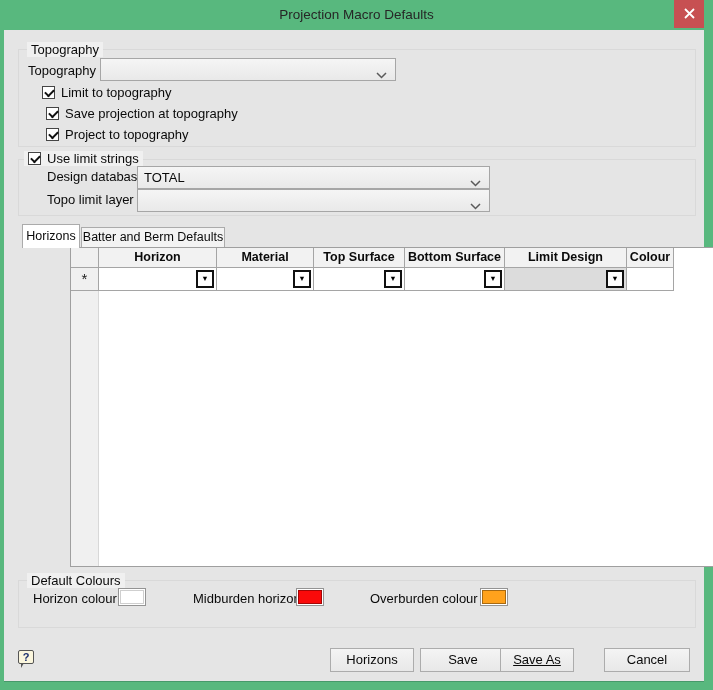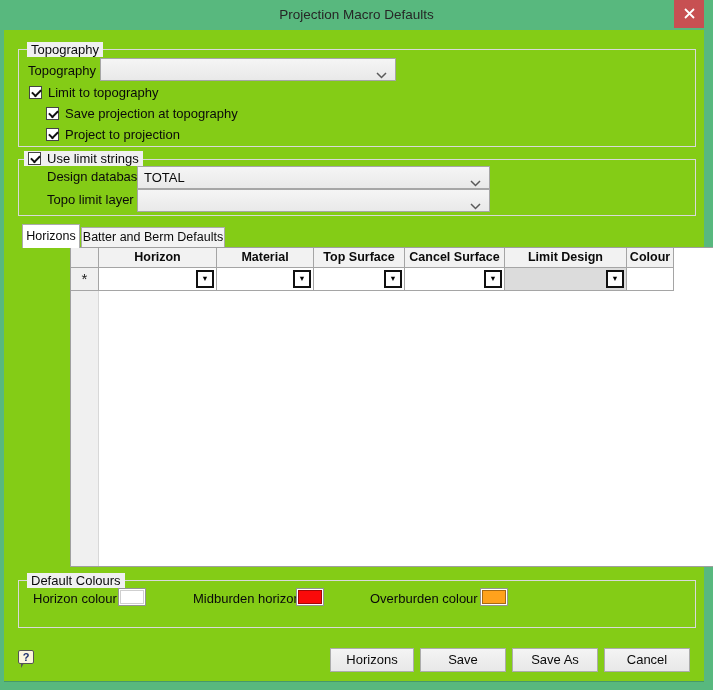--- a/index.html
+++ b/index.html
@@ -78,45 +78,45 @@
     <span class="title">Projection Macro Defaults</span>
     <div class="close-btn" style="background: rgb(199, 80, 82);">
       <span>
         <svg width="11" height="11" viewBox="0 0 11 11">
             <path d="M1 1 L10 10 M10 1 L1 10" stroke="#ffffff" stroke-width="1.8"></path>
           </svg>
       </span>
     </div>
   </div>
 
-  <div class="dlg-body" style="background: #84cc16;">
+  <div class="dlg-body" style="background: #e5e5e5;">
 
     <div class="group" style="left:14px; top:19px; width:678px; height:98px;">
       <span class="group-label">Topography</span>
     </div>
     <span class="abs lbl" style="left:24px; top:33px;">Topography</span>
     <div class="combo" style="left:96px; top:28px; width:296px;">
       <span class="combo-value"></span>
       <span class="chev">
         <svg width="11" height="7" viewBox="0 0 11 7">
             <polyline points="1,1 5.5,5.5 10,1" fill="none" stroke="#5a5a5a" stroke-width="1.5"></polyline>
           </svg>
       </span>
     </div>
-    <div class="cb-row" style="left:25px; top:55px;">
+    <div class="cb-row" style="left:38px; top:55px;">
       <span class="cb checked"></span>
       <span class="lbl">Limit to topography</span>
     </div>
     <div class="cb-row" style="left:42px; top:76px;">
       <span class="cb checked"></span>
       <span class="lbl">Save projection at topography</span>
     </div>
     <div class="cb-row" style="left:42px; top:97px;">
       <span class="cb checked"></span>
-      <span class="lbl">Project to projection</span>
+      <span class="lbl">Project to topography</span>
     </div>
 
     <div class="group" style="left:14px; top:129px; width:678px; height:57px;"></div>
     <div class="cb-row on-border" style="left:20px; top:121px;">
       <span class="cb checked"></span>
       <span class="lbl">Use limit strings</span>
     </div>
     <span class="abs lbl" style="left:43px; top:139px;">Design database</span>
     <div class="combo" style="left:133px; top:136px; width:353px;">
       <span class="combo-value">TOTAL</span>
@@ -143,21 +143,21 @@
       <span>Batter and Berm Defaults</span>
     </div>
 
     <div class="grid">
       <div class="rowheader-strip"></div>
 
       <div class="gh" style="left:0; width:28px; background:#f0f0f0;"></div>
       <div class="gh" style="left:28px; width:118px;">Horizon</div>
       <div class="gh" style="left:146px; width:97px;">Material</div>
       <div class="gh" style="left:243px; width:91px;">Top Surface</div>
-      <div class="gh" style="left:334px; width:100px;">Cancel Surface</div>
+      <div class="gh" style="left:334px; width:100px;">Bottom Surface</div>
       <div class="gh" style="left:434px; width:122px;">Limit Design</div>
       <div class="gh" style="left:556px; width:47px;">Colour</div>
 
       <div class="gc gray" style="left:0; width:28px;">*</div>
       <div class="gc" style="left:28px; width:118px;">
         <span class="cell-dd">▼</span>
       </div>
       <div class="gc" style="left:146px; width:97px;">
         <span class="cell-dd">▼</span>
       </div>
@@ -185,16 +185,16 @@
       <div class="swatch-fill" style="background: rgb(250, 10, 10);"></div>
     </div>
     <span class="abs lbl" style="left:366px; top:561px;">Overburden colour</span>
     <div class="swatch" style="left:476px; top:558px;">
       <div class="swatch-fill" style="background: rgb(255, 162, 28);"></div>
     </div>
 
     <div class="help-bubble">?</div>
     <div class="btn" style="left:326px; width:84px;">Horizons</div>
     <div class="btn" style="left:416px; width:86px;">Save</div>
-    <div class="btn" style="left:508px; width:86px;">Save As</div>
+    <div class="btn" style="left:496px; width:74px;text-decoration:underline;">Save As</div>
     <div class="btn" style="left:600px; width:86px;">Cancel</div>
   </div>
 </div>
 
 </body></html>

